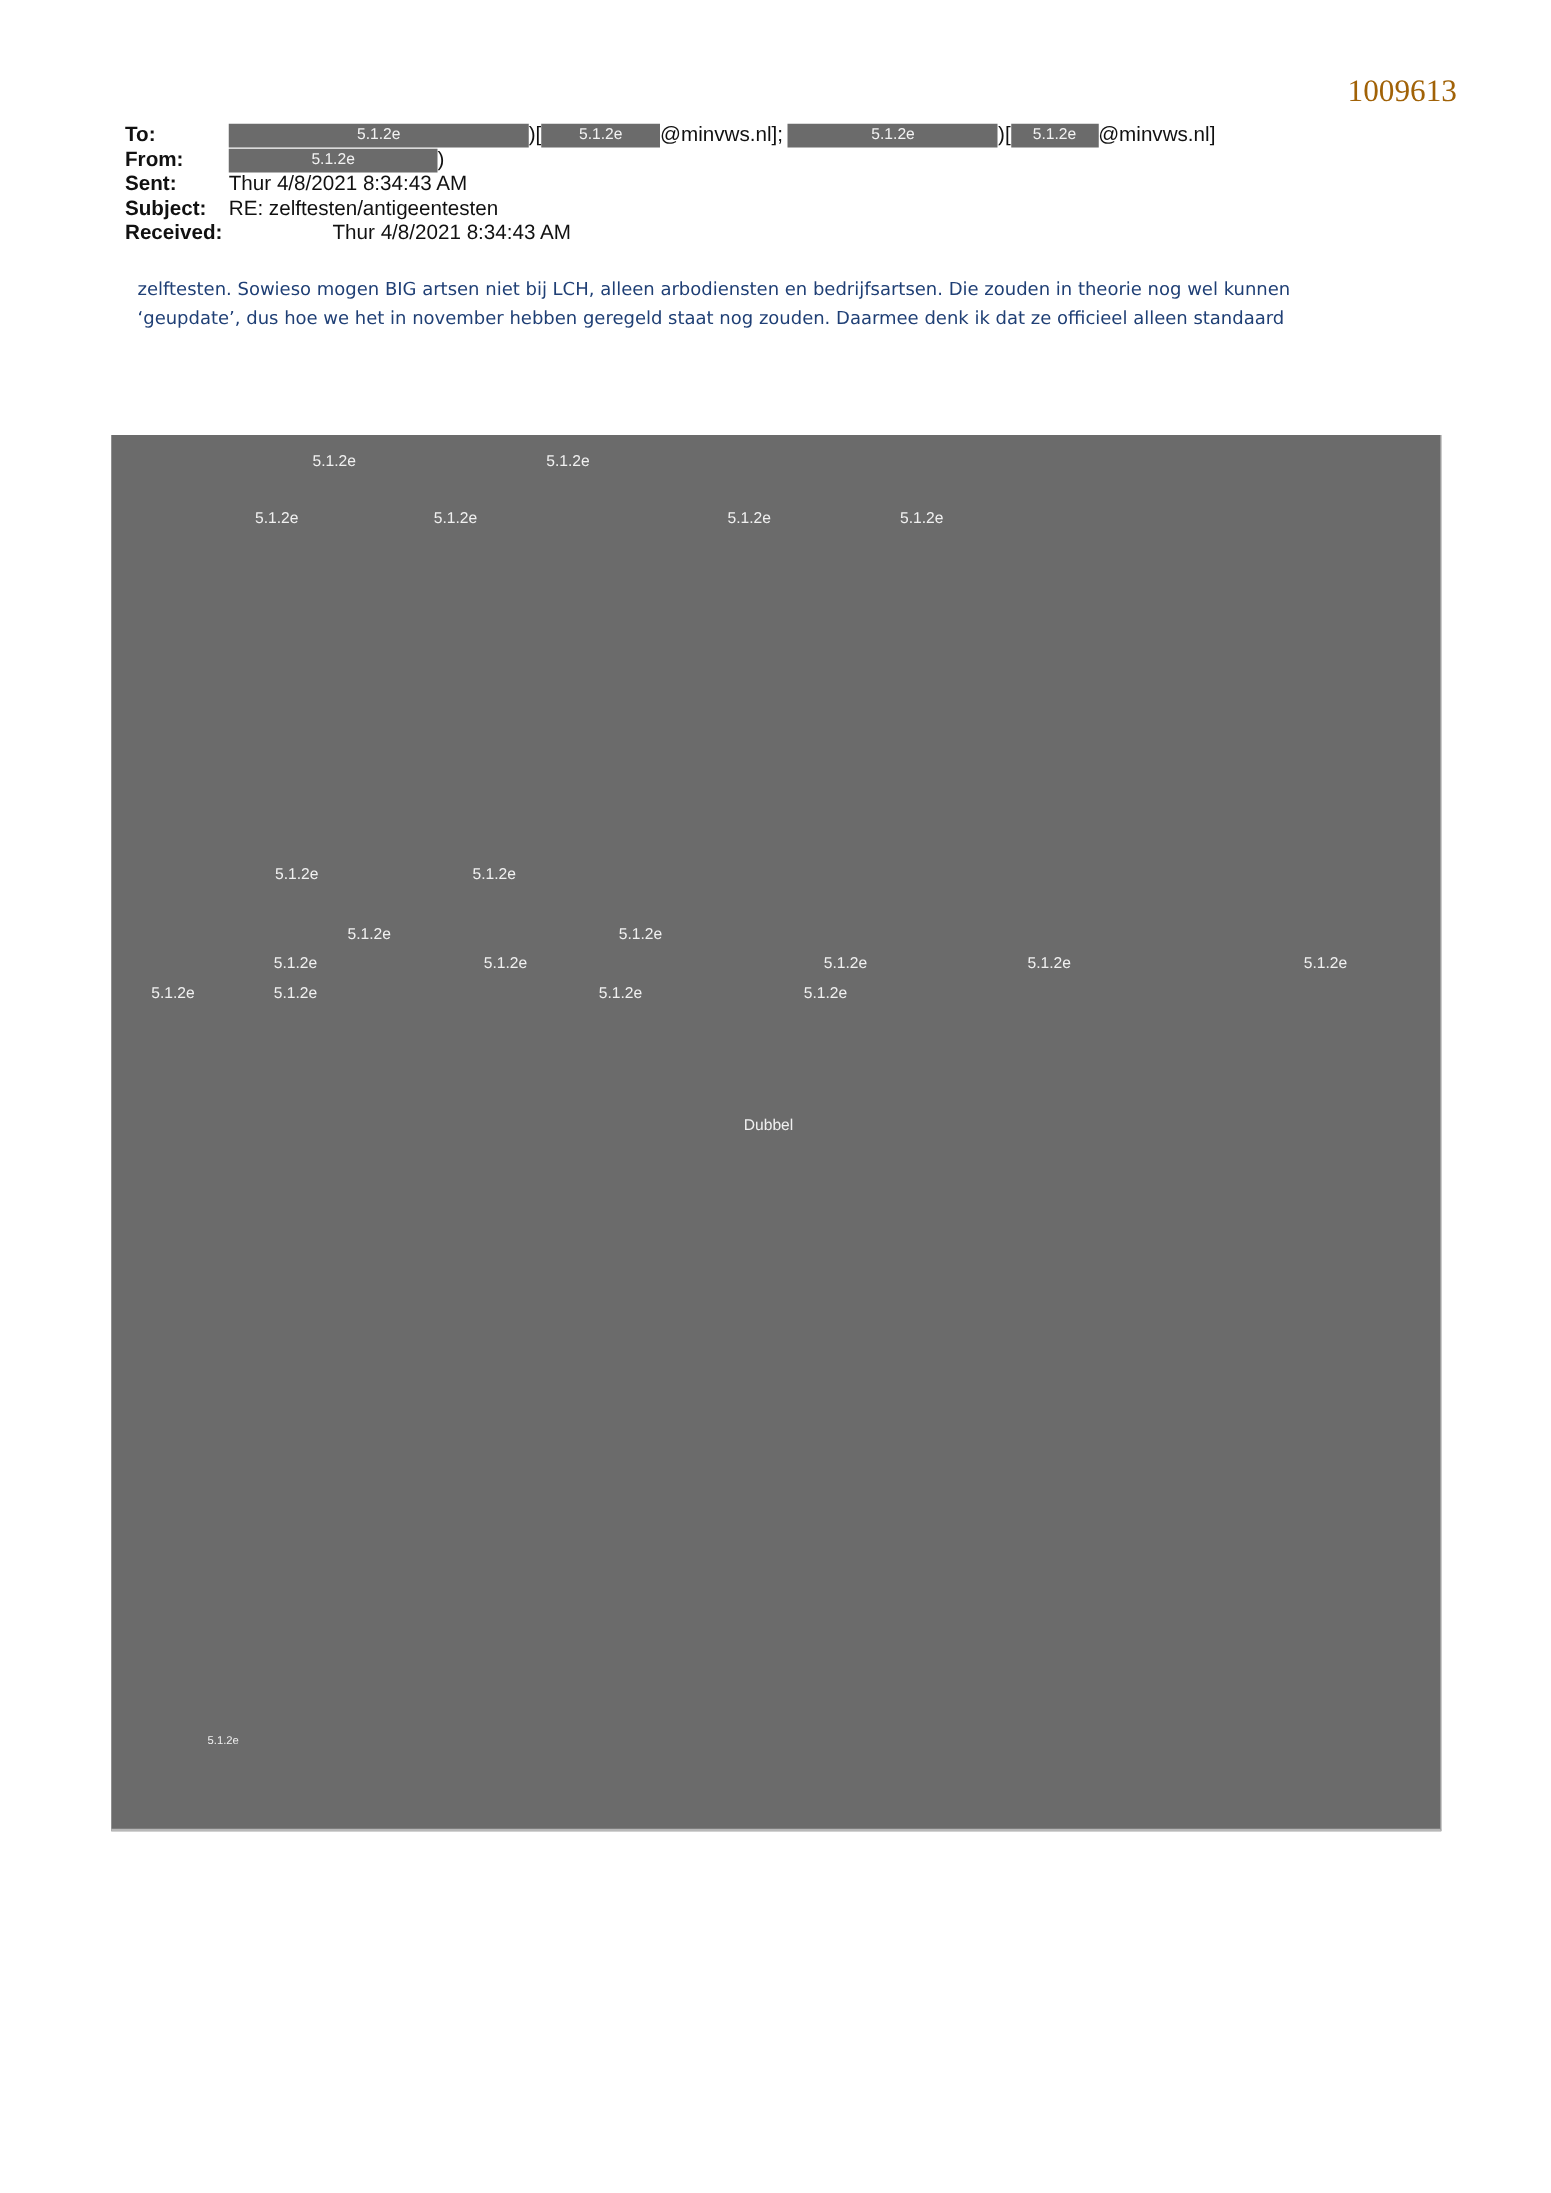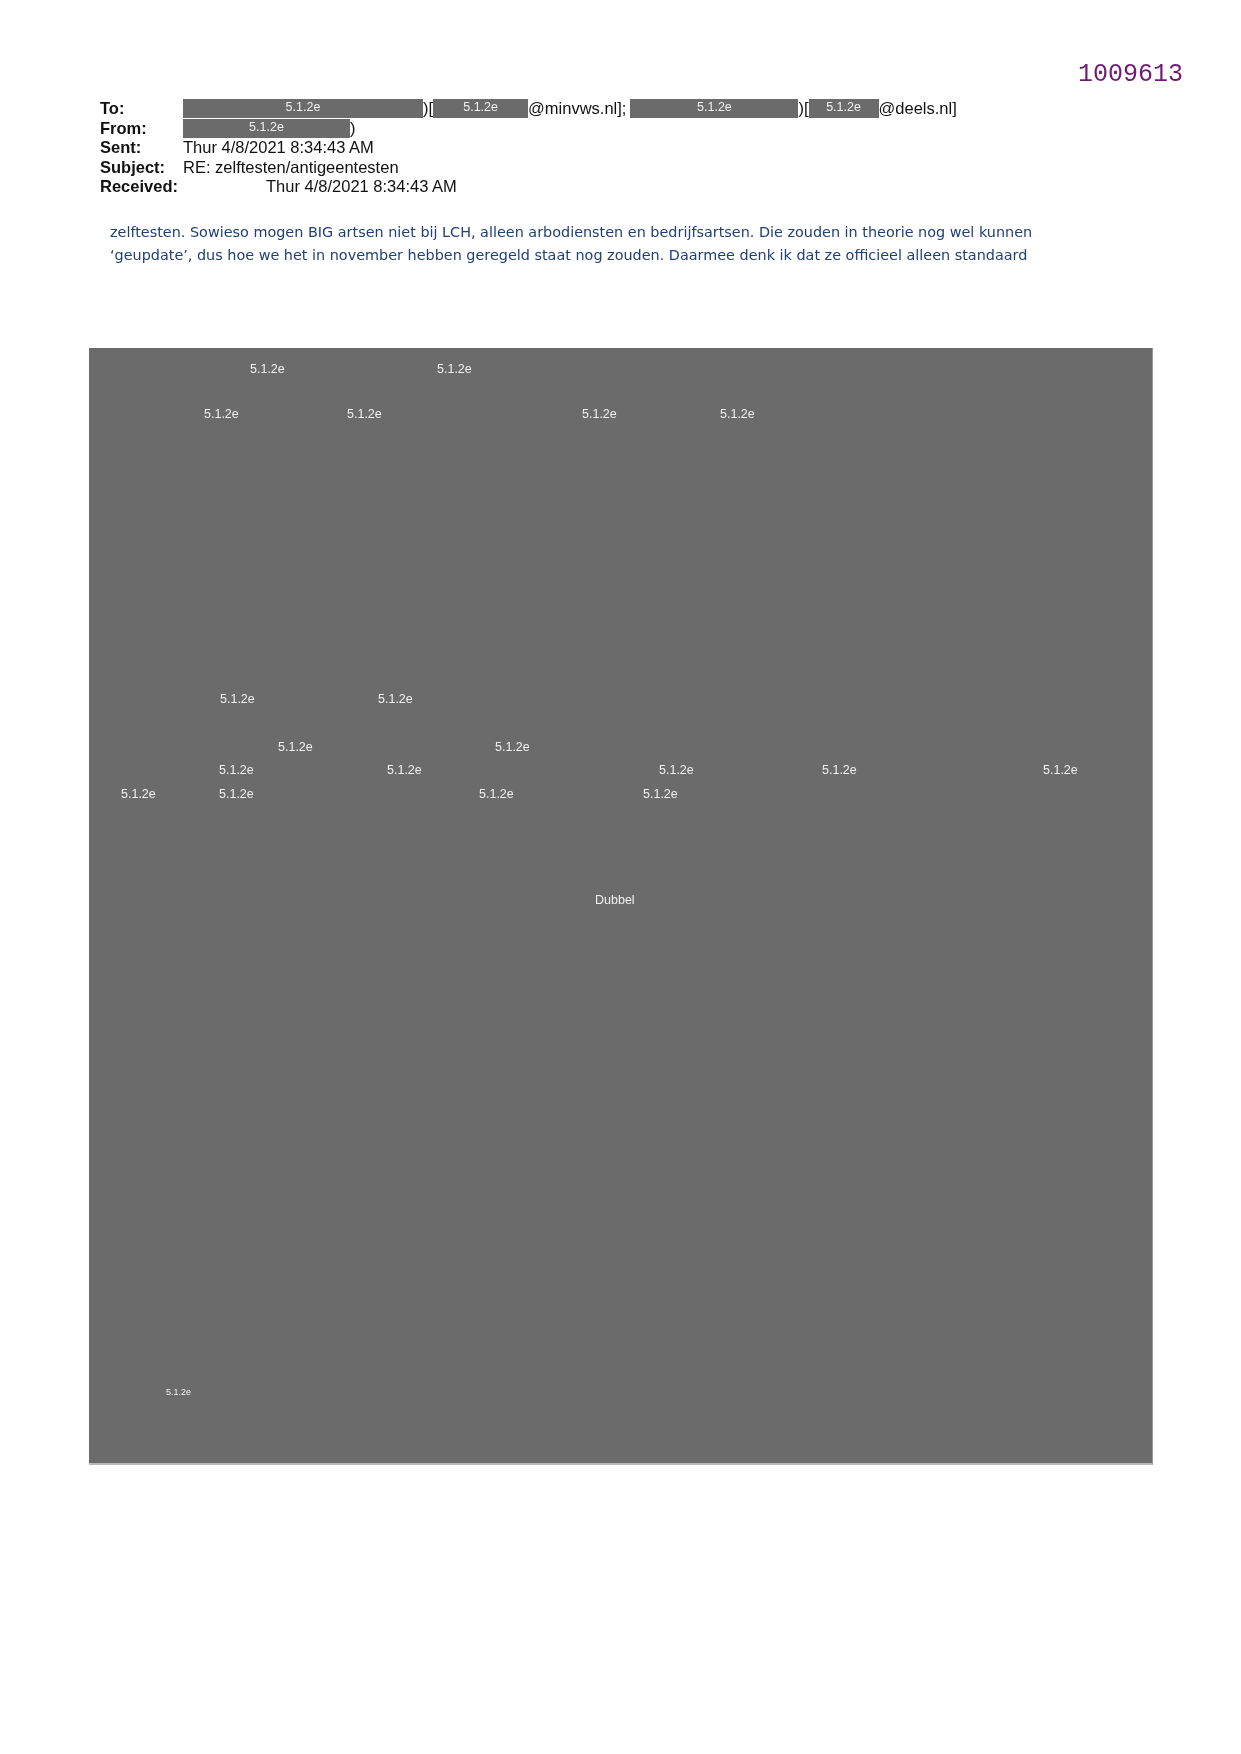--- a/index.html
+++ b/index.html
@@ -1,17 +1,17 @@
 <!DOCTYPE html>
 <html><head>
   <meta charset="utf-8">
   <style>
     html, body { margin: 0; padding: 0; background: #ffffff; }
     body { width: 1241px; height: 1754px; position: relative; overflow: hidden; font-family: "Liberation Sans", sans-serif; }
-    .docnum { position: absolute; top: 60px; left: 1078px; font-size: 25px; color: #701a75; font-family: Liberation Mono, monospace; }
+    .docnum { position: absolute; top: 60px; left: 1078px; font-size: 25px; color: #a16207; font-family: Liberation Serif, serif; }
     .header { position: absolute; left: 100px; top: 99px; font-size: 16.5px; color: #111; line-height: 19.5px; }
     .hrow { position: relative; height: 19.5px; white-space: nowrap; }
     .hlabel { position: absolute; left: 0; font-weight: bold; text-align: center; }
     .hval { position: absolute; left: 83px; }
     .redact { display: inline-block; background: #6b6b6b; color: #f2f2f2; font-size: 12.5px; text-align: center; height: 19px; line-height: 16px; vertical-align: top; }
     .plain { display: inline-block; vertical-align: top; }
     .body-text { position: absolute; left: 110px; top: 221px; width: 1000px; font-family: "DejaVu Sans", sans-serif; font-size: 14.4px; line-height: 22.8px; color: #1f3f75; }
     .body-text p { margin: 0; }
     .grayblock { position: absolute; left: 89px; top: 348px; width: 1063px; height: 1115px; background: #6b6b6b; border-bottom: 2px solid #b8b8b8; border-right: 1px solid #9a9a9a; }
     .lbl { position: absolute; color: #f0f0f0; font-size: 12.5px; font-family: "Liberation Sans", sans-serif; white-space: nowrap; }
@@ -19,21 +19,21 @@
   </style>
 </head>
 <body>
 
 <div class="docnum">1009613</div>
 
 <div class="header">
   <div class="hrow">
     <span class="hlabel">To:</span>
     <span class="hval">
-      <span class="redact" style="width:240px">5.1.2e</span><span class="plain">)[</span><span class="redact" style="width:95px">5.1.2e</span><span class="plain">@minvws.nl];</span><span class="plain" style="width:4px"></span><span class="redact" style="width:168px">5.1.2e</span><span class="plain">)[</span><span class="redact" style="width:70px">5.1.2e</span><span class="plain">@deels.nl]</span>
+      <span class="redact" style="width:240px">5.1.2e</span><span class="plain">)[</span><span class="redact" style="width:95px">5.1.2e</span><span class="plain">@minvws.nl];</span><span class="plain" style="width:4px"></span><span class="redact" style="width:168px">5.1.2e</span><span class="plain">)[</span><span class="redact" style="width:70px">5.1.2e</span><span class="plain">@minvws.nl]</span>
     </span>
   </div>
   <div class="hrow">
     <span class="hlabel">From:</span>
     <span class="hval">
       <span class="redact" style="width:167px">5.1.2e</span><span class="plain">)</span>
     </span>
   </div>
   <div class="hrow">
     <span class="hlabel">Sent:</span>

